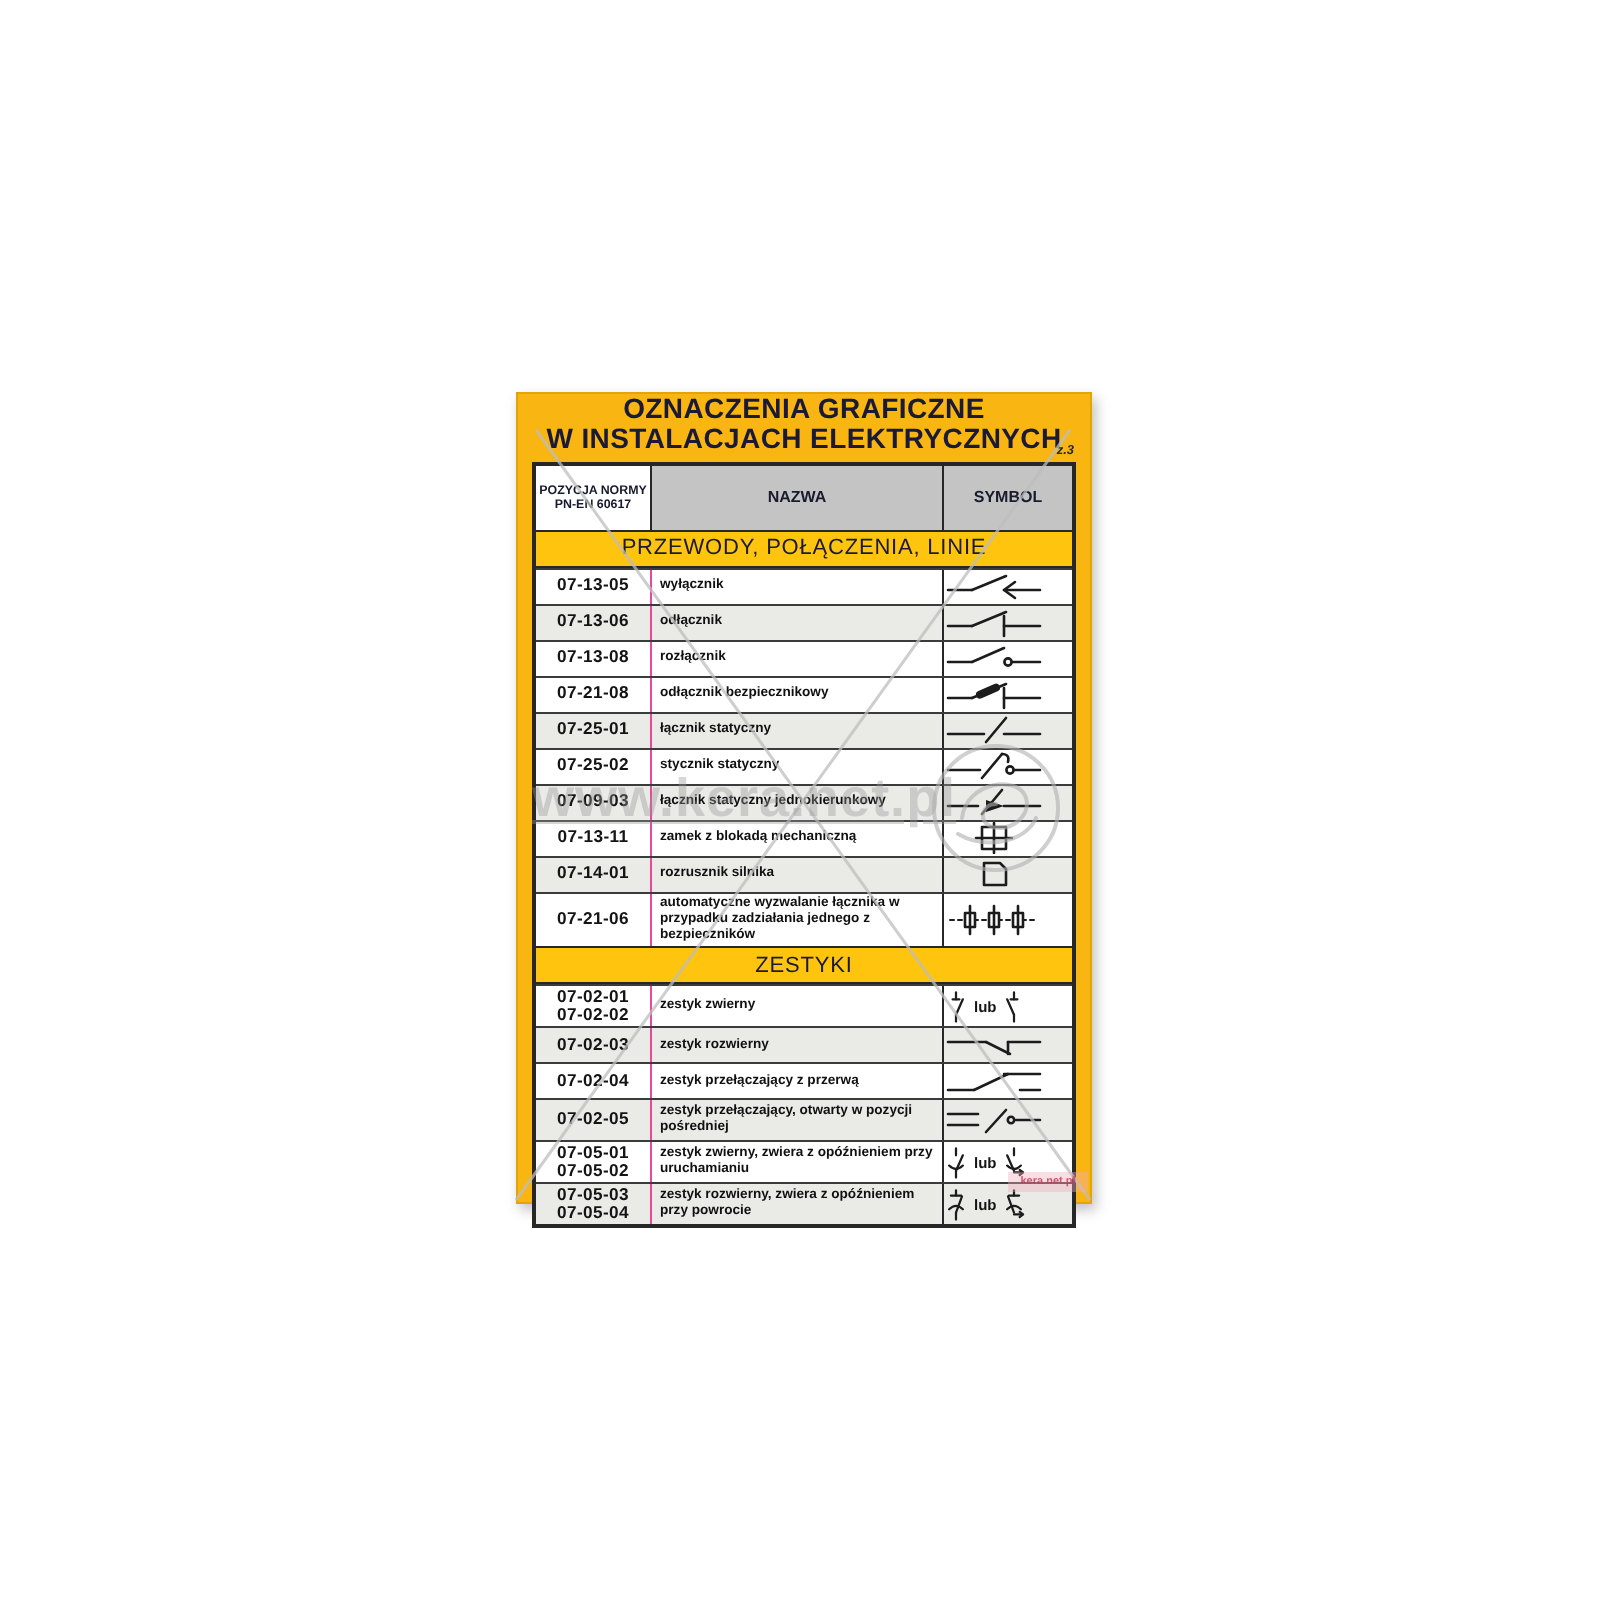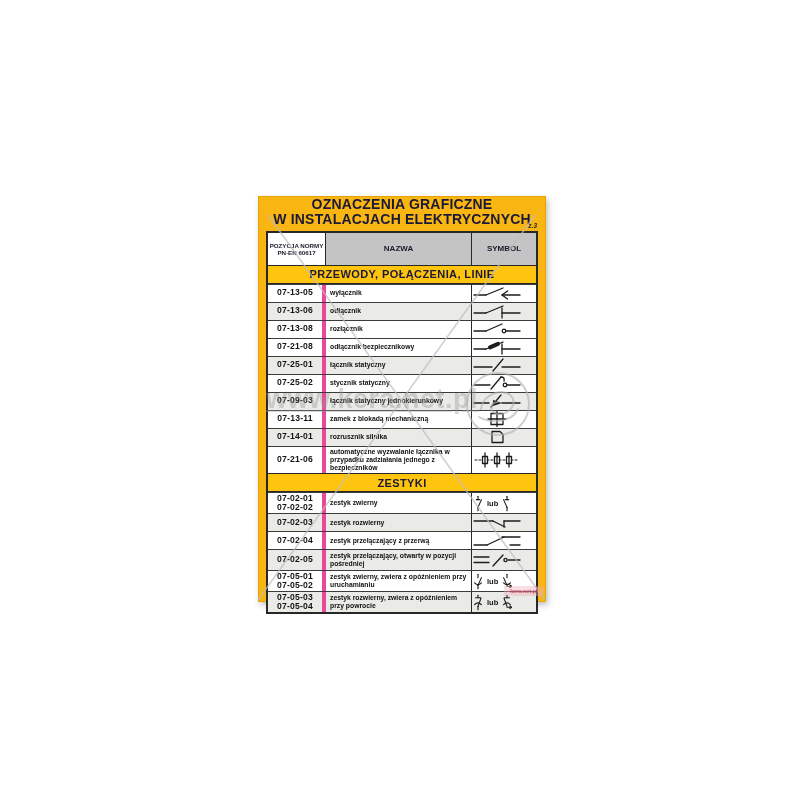--- a/index.html
+++ b/index.html
@@ -17,28 +17,28 @@
              color:#2a2a2a;font-style:italic;}
   .table{margin:3px 7px 0 7px;background:#fff;border:2px solid #272727;}
   .thead{display:flex;height:32px;}
   .thead .hc{display:flex;align-items:center;justify-content:center;
              font-weight:800;color:#1A1A2E;box-sizing:border-box;}
   .hc1{width:58px;background:#fff;border-right:1px solid #272727;
        flex-direction:column;font-size:6.2px;line-height:1.15;text-align:center;}
   .hc2{flex:1;background:var(--hgray,#C4C4C4);border-right:1px solid #272727;font-size:8px;}
   .hc3{width:64px;background:var(--hgray,#C4C4C4);font-size:8px;text-align:center;}
   .section-header{background:var(--gold2,#FFC40E);color:var(--navy,#1A1A38);
-                  font-weight:700;font-size:11px;letter-spacing:.4px;text-align:center;
+                  font-weight:400;font-size:11px;letter-spacing:.4px;text-align:center;
                   padding:2.5px 0;border-top:1px solid #272727;border-bottom:1px solid #272727;}
   .trow{display:flex;min-height:17px;border-top:1px solid #3b3b3b;background:#fff;}
   .trow:first-of-type{border-top:none;}
   .trow.alt{background:#EAEAE7;}
   .trow.tall{min-height:20px;}
   .cell{box-sizing:border-box;display:flex;align-items:center;}
-  .c1{width:58px;border-right:4px solid #ec4899;flex-direction:column;justify-content:center;}
+  .c1{width:58px;border-right:1px solid #ec4899;flex-direction:column;justify-content:center;}
   .c1 .code{font-size:8.6px;font-weight:800;color:#141414;line-height:1.12;letter-spacing:.2px;}
   .c2{flex:1;border-right:1px solid #272727;padding:1px 4px;}
   .c2 .nm{font-size:6.8px;font-weight:700;color:#101010;line-height:1.2;}
   .c3{width:64px;justify-content:flex-start;}
   .sym svg{width:50px;height:16px;display:block;}
   .sym-pair{display:flex;align-items:center;gap:1px;}
   .sym-pair svg{width:12px;height:17px;display:block;}
   .lub{font-size:7.5px;font-weight:800;color:#141414;margin:0 2px;}
   
   .wm-lines{position:absolute;left:250px;top:205px;width:305px;height:400px;pointer-events:none;}

